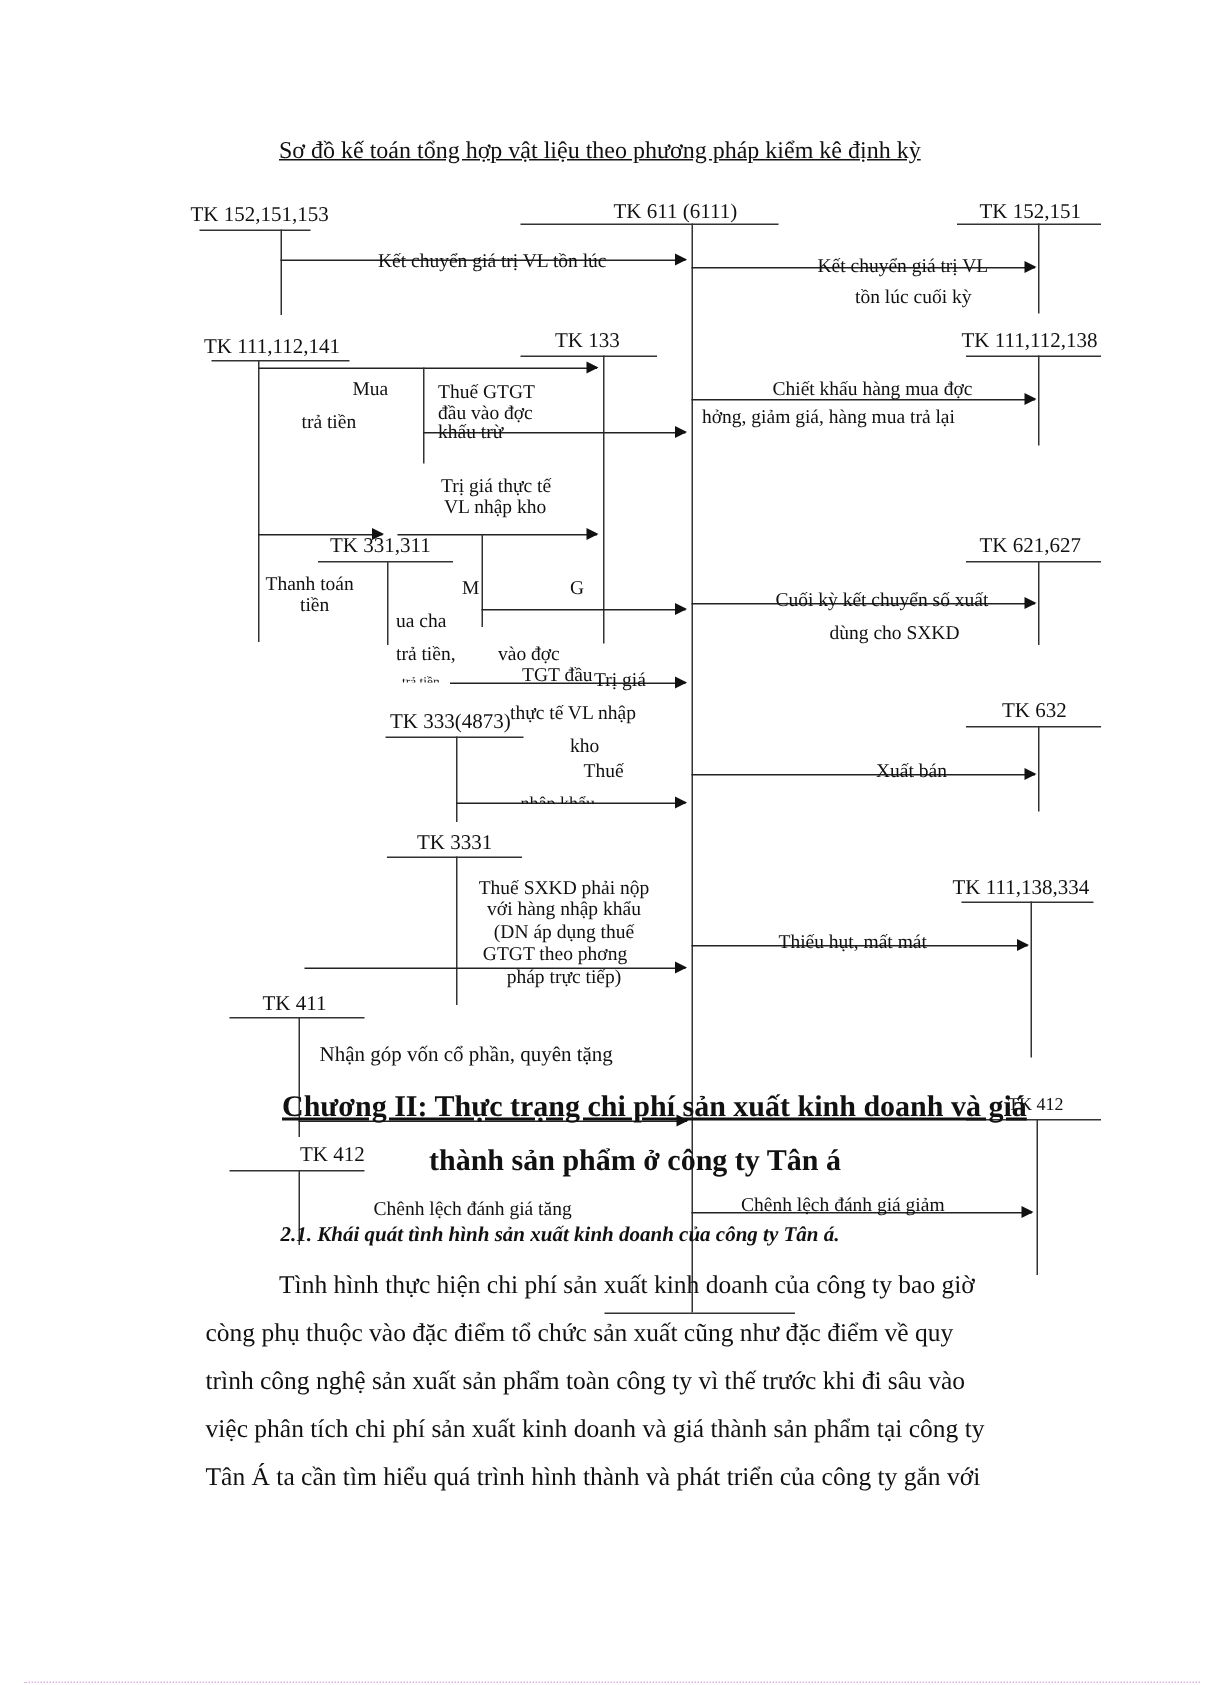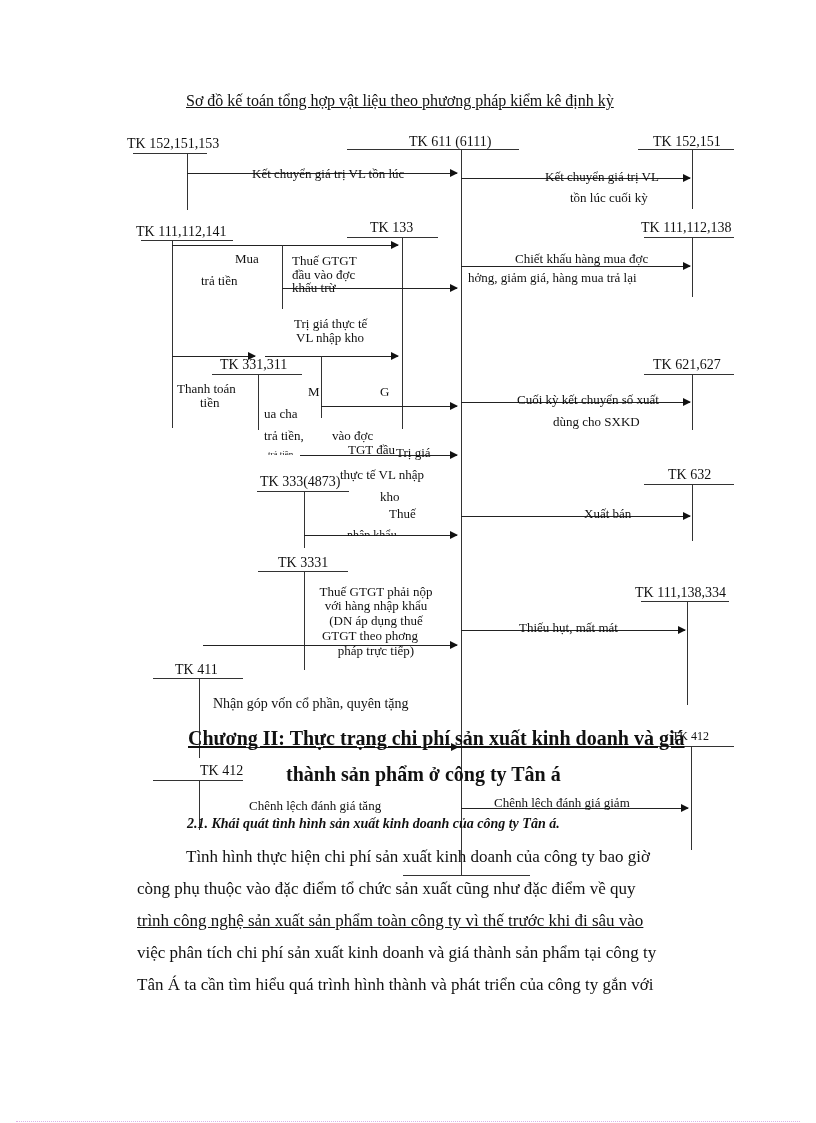--- a/index.html
+++ b/index.html
@@ -109,21 +109,21 @@
 
 <div class="abs lbl" style="left:668px;top:467px;">TK 632</div>
 <div class="hl" style="left:644px;top:484px;width:90px;"></div>
 <div class="vl" style="left:692px;top:484px;height:57px;"></div>
 <div class="arrow" style="left:461px;top:516px;width:229px;"></div>
 <div class="abs t" style="left:584px;top:506px;">Xuất bán</div>
 
 <div class="abs lbl" style="left:278px;top:555px;">TK 3331</div>
 <div class="hl" style="left:258px;top:571px;width:90px;"></div>
 <div class="vl" style="left:304px;top:571px;height:99px;"></div>
-<div class="abs t center" style="left:296px;top:584px;width:160px;">Thuế GTGT phải nộp</div>
+<div class="abs t center" style="left:296px;top:584px;width:160px;">Thuế SXKD phải nộp</div>
 <div class="abs t center" style="left:296px;top:598px;width:160px;">với hàng nhập khẩu</div>
 <div class="abs t center" style="left:296px;top:613px;width:160px;">(DN áp dụng thuế</div>
 <div class="abs t center" style="left:290px;top:628px;width:160px;">GTGT theo phơng</div>
 <div class="abs t center" style="left:296px;top:643px;width:160px;">pháp trực tiếp)</div>
 <div class="arrow" style="left:203px;top:645px;width:254px;"></div>
 
 <div class="abs lbl" style="left:635px;top:585px;">TK 111,138,334</div>
 <div class="hl" style="left:641px;top:601px;width:88px;"></div>
 <div class="vl" style="left:687px;top:601px;height:104px;"></div>
 <div class="arrow" style="left:461px;top:630px;width:224px;"></div>
@@ -146,17 +146,17 @@
 <div class="arrow" style="left:461px;top:808px;width:227px;"></div>
 <div class="abs t" style="left:494px;top:795px;">Chênh lệch đánh giá giảm</div>
 
 <div class="abs chapter" style="left:188px;top:727px;text-decoration:underline;">Chương II: Thực trạng chi phí sản xuất kinh  doanh và giá</div>
 <div class="abs chapter" style="left:286px;top:763px;">thành sản phẩm ở công ty Tân á</div>
 
 <div class="abs section" style="left:187px;top:816px;">2.1. Khái quát tình hình sản xuất kinh doanh của công ty Tân á.</div>
 
 <div class="abs para" style="left:186px;top:841px;width:552px;">Tình hình thực hiện  chi phí sản xuất kinh  doanh của  công ty bao giờ</div>
 <div class="abs para" style="left:137px;top:873px;width:601px;">còng phụ thuộc vào đặc điểm tổ chức sản xuất cũng như đặc điểm về quy</div>
-<div class="abs para" style="left:137px;top:905px;width:601px;text-decoration:underline;">trình công nghệ sản xuất sản phẩm toàn công ty vì thế trước khi đi sâu vào</div>
+<div class="abs para" style="left:137px;top:905px;width:601px;">trình công nghệ sản xuất sản phẩm toàn công ty vì thế trước khi đi sâu vào</div>
 <div class="abs para" style="left:137px;top:937px;width:601px;">việc phân tích chi phí sản xuất kinh doanh và giá thành sản phẩm tại công ty</div>
 <div class="abs para" style="left:137px;top:969px;">Tân Á ta cần tìm hiểu quá trình hình thành và phát triển của công ty gắn với</div>
 
 <div class="footer-dots"></div>
 
 </body></html>

